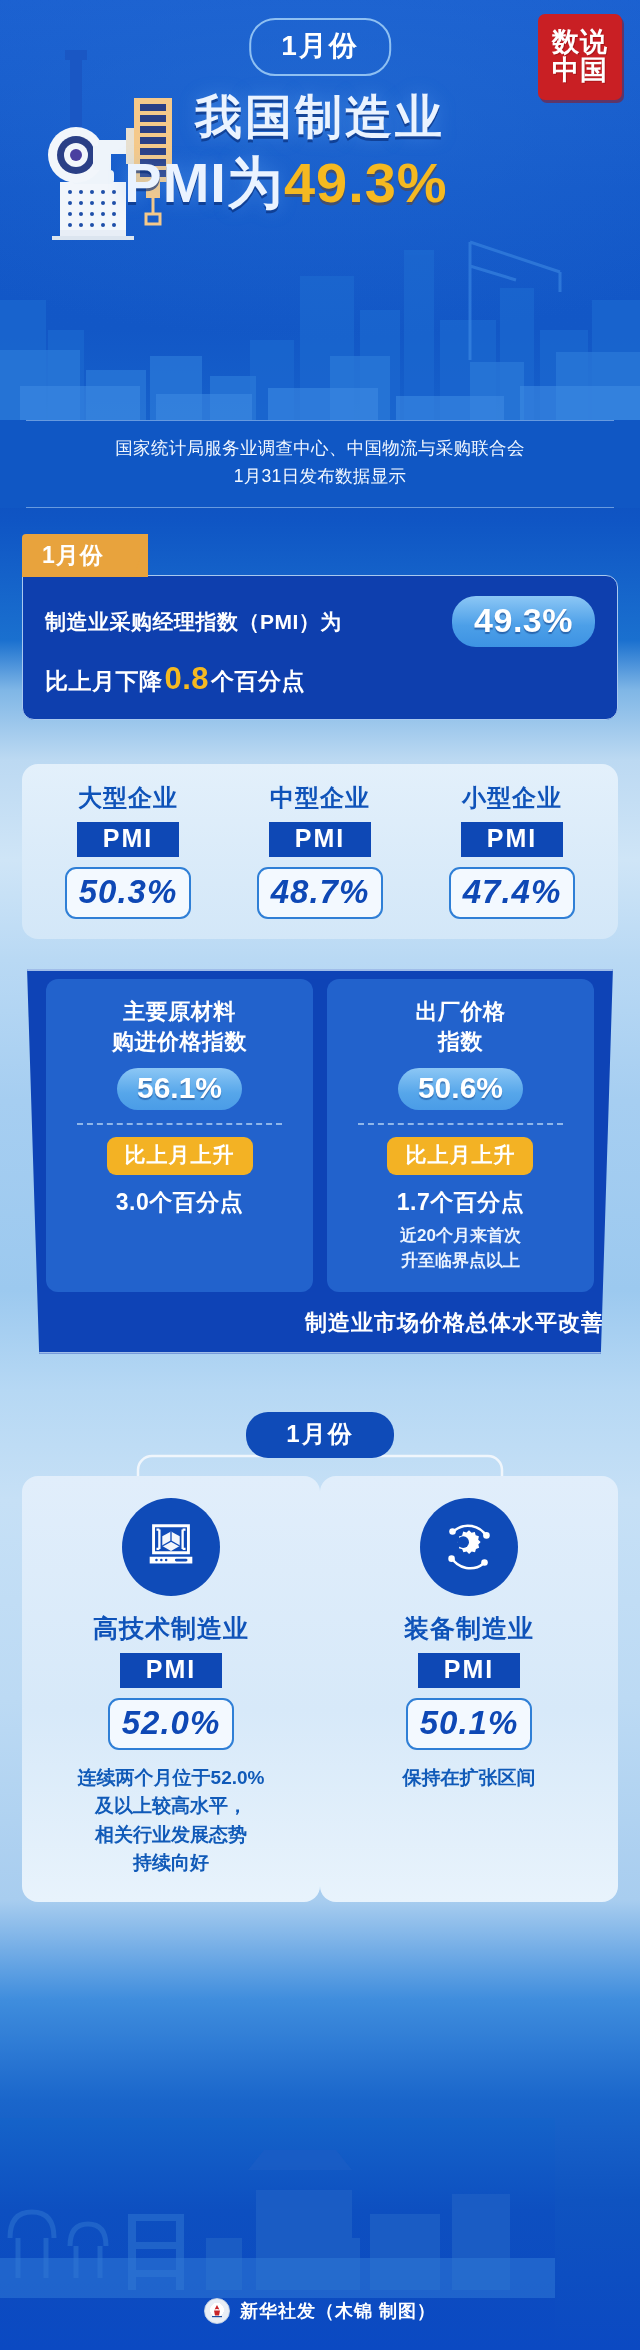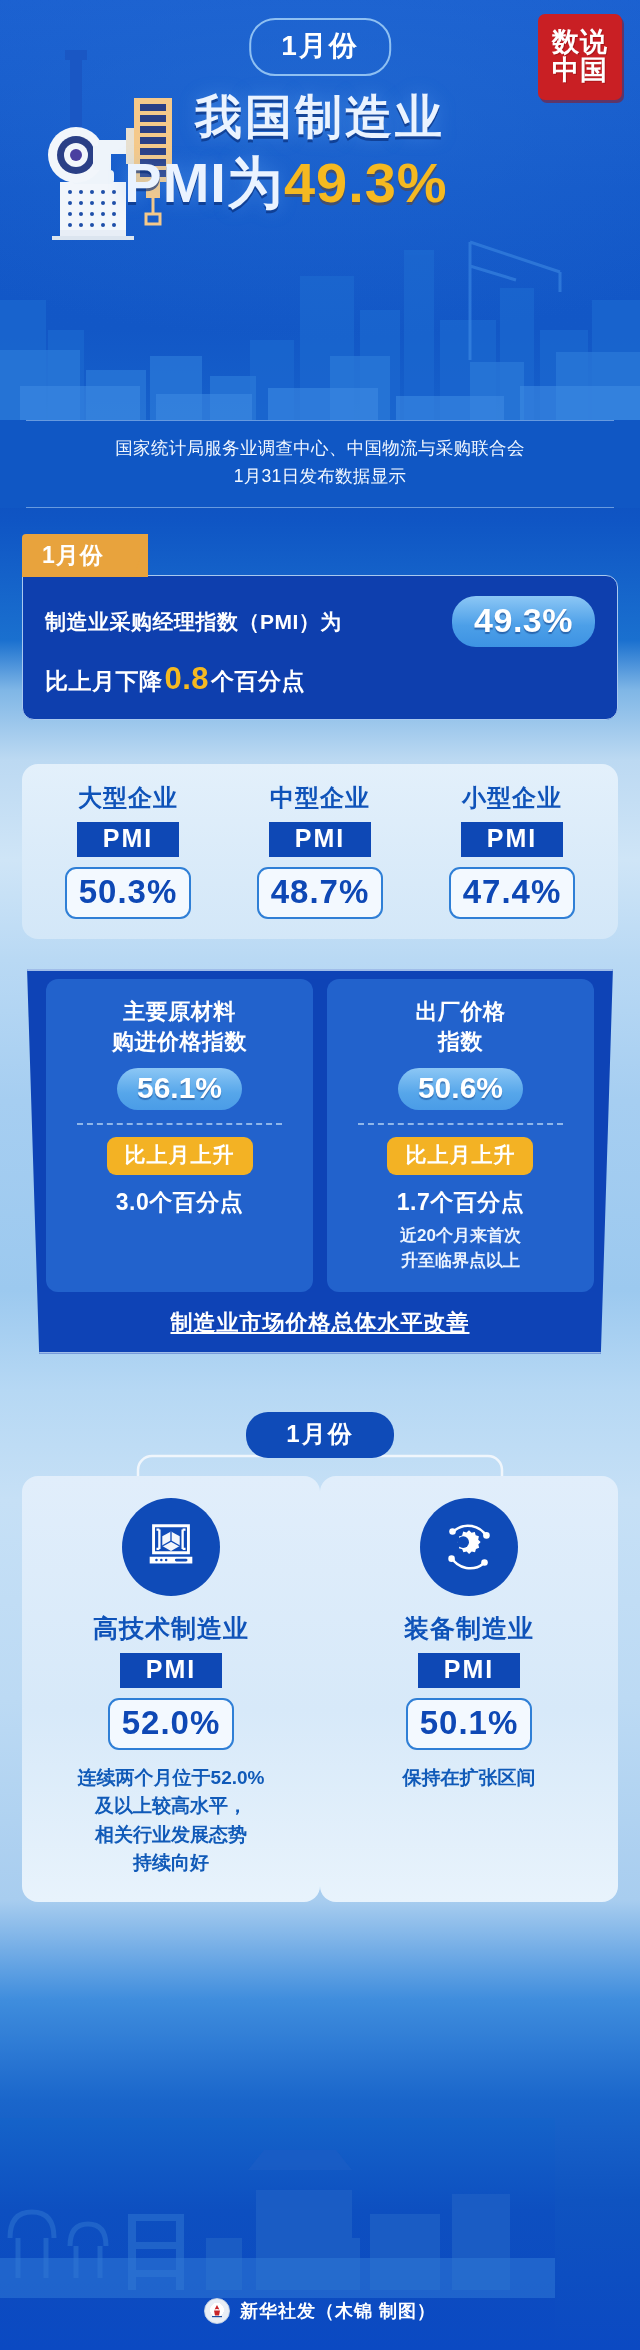--- a/index.html
+++ b/index.html
@@ -149,20 +149,21 @@
     display:inline-block; margin-top:8px;
     background:#0e48b5; color:#ffffff;
     font-size:25px; font-weight:600; letter-spacing:2px;
     padding:2px 26px 4px;
   }
   .val-box {
     margin:10px auto 0; display:inline-block;
     background:#f3f9ff; border:2px solid #2f7fd6; border-radius:11px;
     color:#0e48b5; font-size:33px; font-weight:800; letter-spacing:1px;
     padding:4px 12px 6px;
+    font-style:italic;
   }
 
   
   .sec-price { padding:20px 18px 12px; }
   .price-wrap {
     position:relative;
     background:#0e43b6;
     padding:10px 18px 16px;
     clip-path: polygon(1.5% 0%, 98.5% 0%, 96.5% 100%, 3.5% 100%);
   }
@@ -190,21 +191,21 @@
     text-shadow: 0 2px 1px rgba(10,50,120,.45);
   }
   .dash-sep { width:84%; margin:13px 0 12px; border-top:2px dashed rgba(190,218,245,.7); }
   .tag-rise {
     background:#f3b224; color:#ffffff;
     font-size:21px; font-weight:700; letter-spacing:1px;
     border-radius:9px; padding:4px 18px 6px;
   }
   .pts { margin-top:12px; color:#ffffff; font-size:23px; font-weight:600; letter-spacing:.5px; }
   .note-small { margin-top:6px; color:#eaf3ff; font-size:17px; font-weight:600; line-height:1.45; }
-  .price-foot { margin-top:16px; text-align:center; color:#ffffff; font-size:22px; font-weight:700; letter-spacing:1px;text-decoration:underline; }
+  .price-foot { margin-top:16px; text-align:right; color:#ffffff; font-size:22px; font-weight:700; letter-spacing:1px; }
 
   
   .sec-ind { position:relative; padding:46px 22px 18px; }
   .chip-month2 {
     position:relative; z-index:3;
     display:block; width:max-content; margin:0 auto 0;
     background:#0f4bb8; color:#ffffff;
     font-size:24px; font-weight:700; letter-spacing:2px;
     border-radius:22px; padding:6px 40px 8px;
   }

